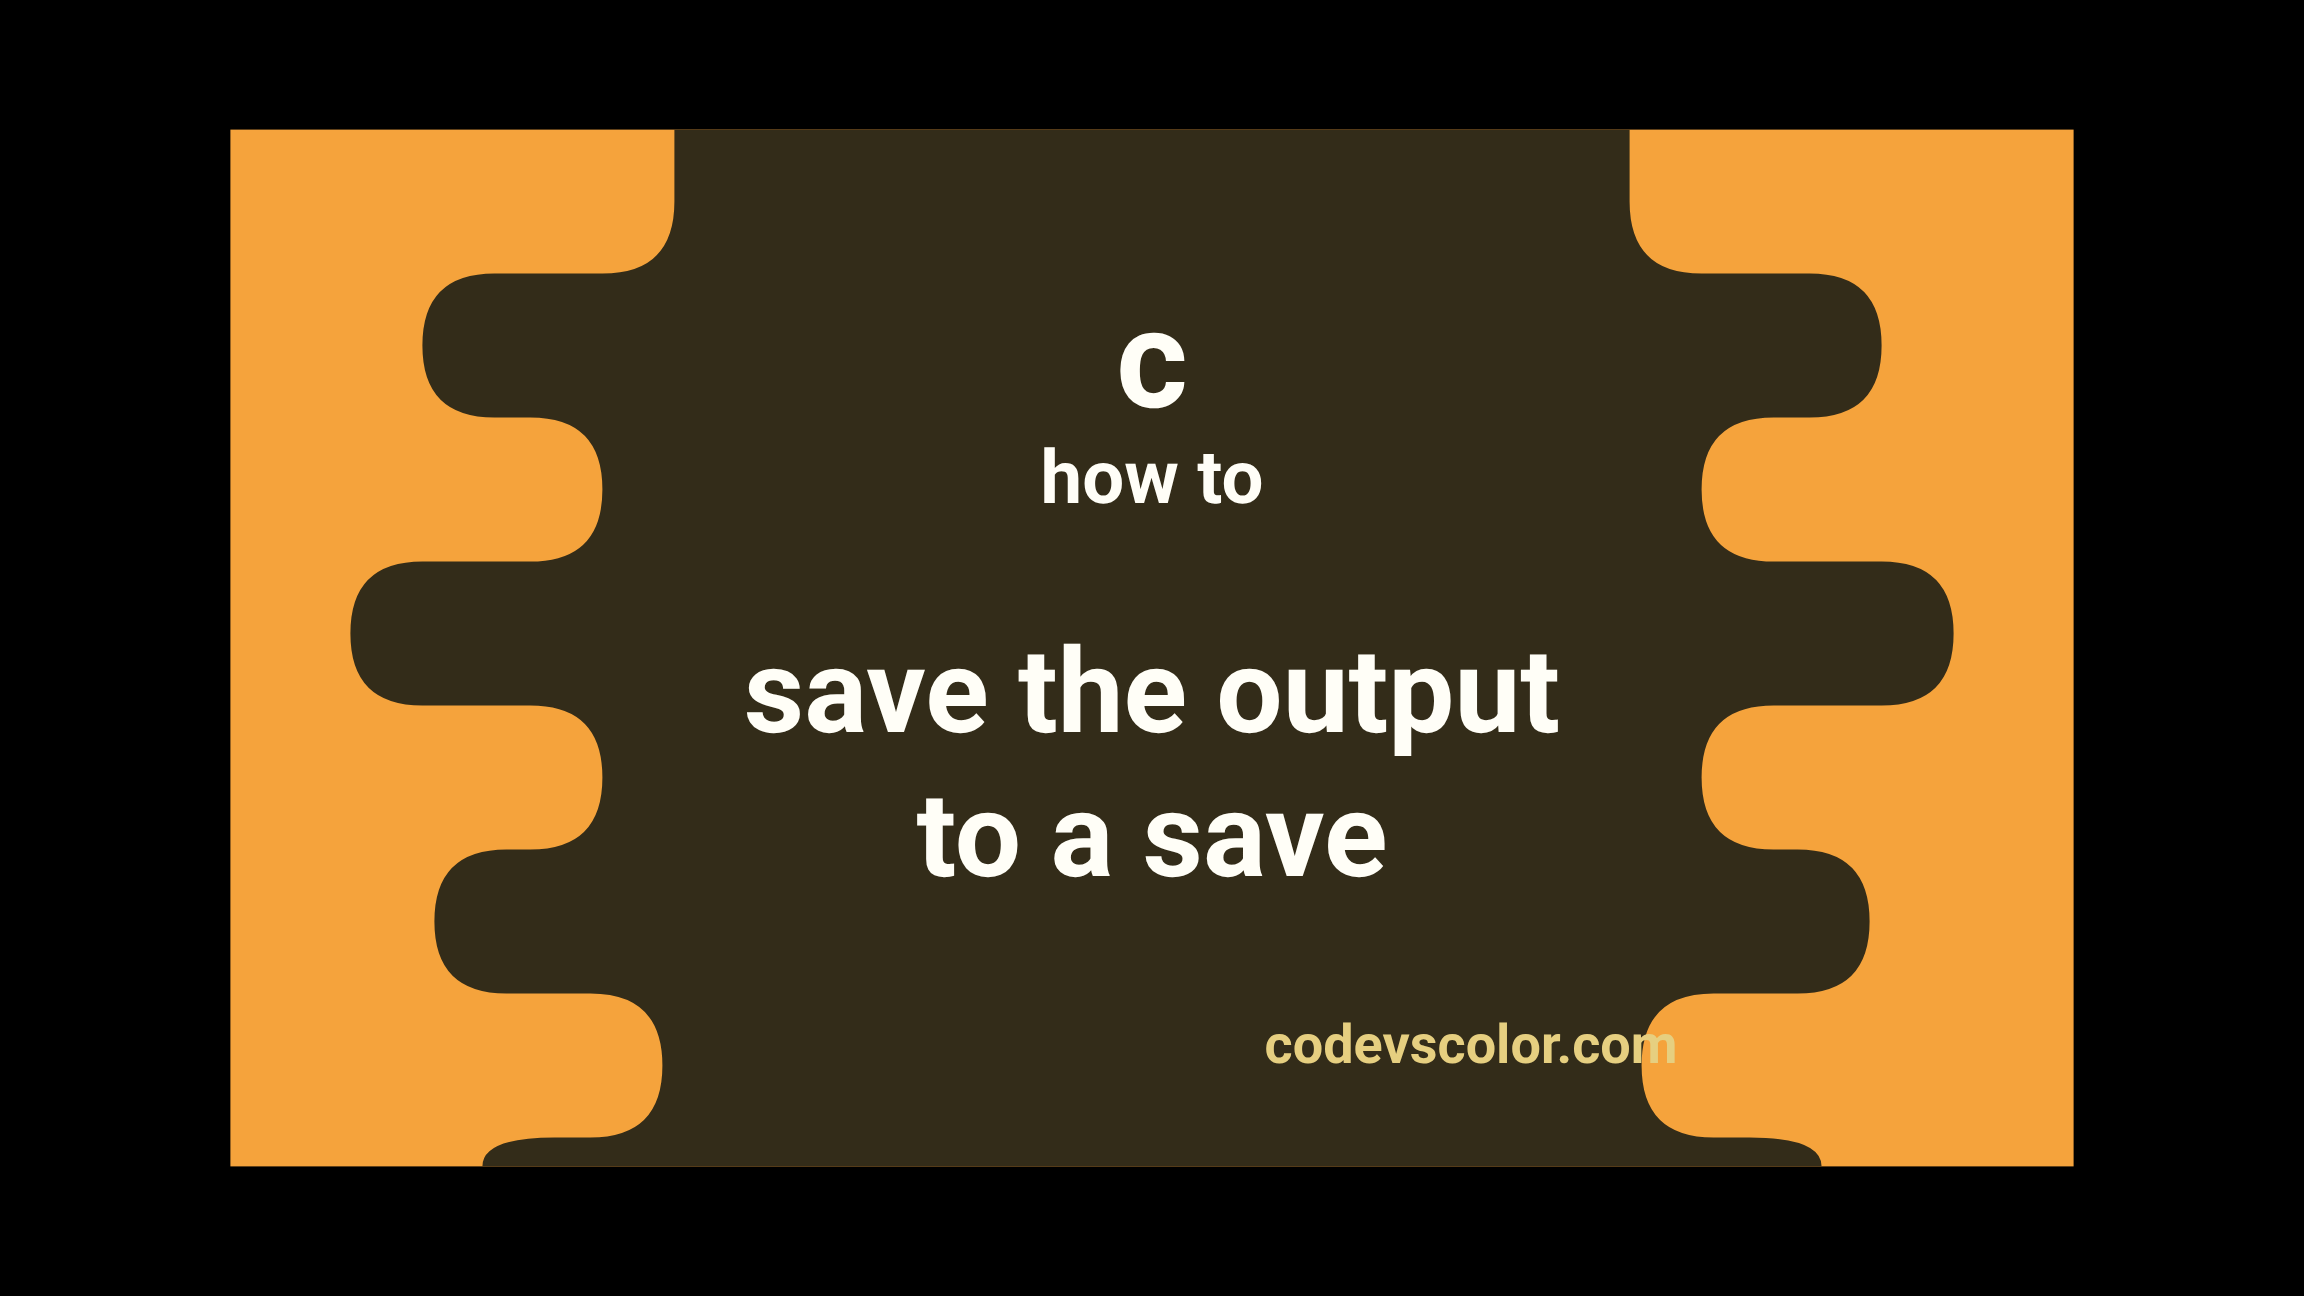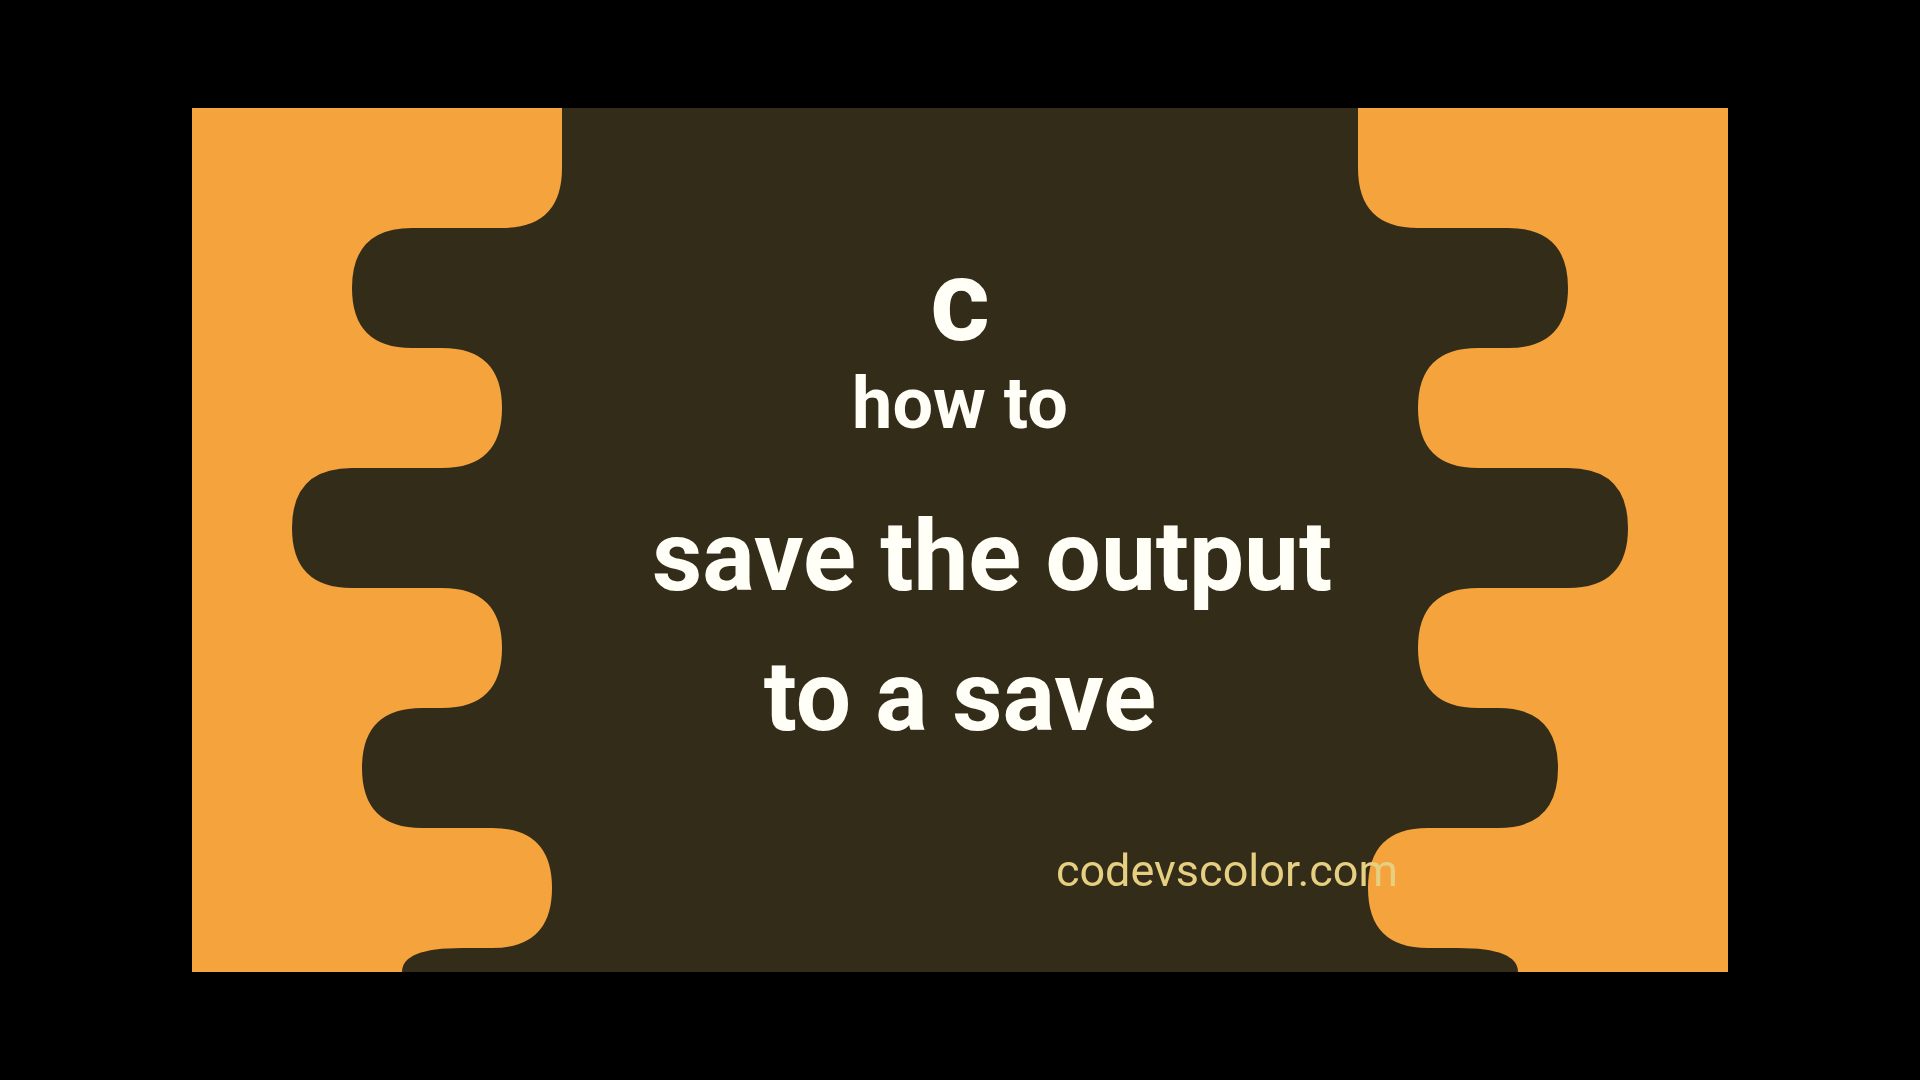--- a/index.html
+++ b/index.html
@@ -48,41 +48,40 @@
     font-weight: 700;
   }
 
   .line1 {
     top: 135px;
     font-size: 115px;
     line-height: 1;
   }
   .line2 {
     top: 260px;
-    font-size: 72px;
+    font-size: 62px;
     line-height: 1;
   }
   .line3 {
-    top: 400px;
+    top: 420px;
     font-size: 98px;
     line-height: 1;
-    padding-left: 32px;
   }
   .line4 {
     top: 540px;
     font-size: 98px;
     line-height: 1;
   }
 
   .site {
     position: absolute;
     right: 330px;
     bottom: 75px;
     font-size: 45px;
-    font-weight: 400;
+    font-weight: 700;
     color: #e6cf80;
   }
 
 </style>
 </head>
 <body>
 
 <div class="stage">
   <div class="card">
 

